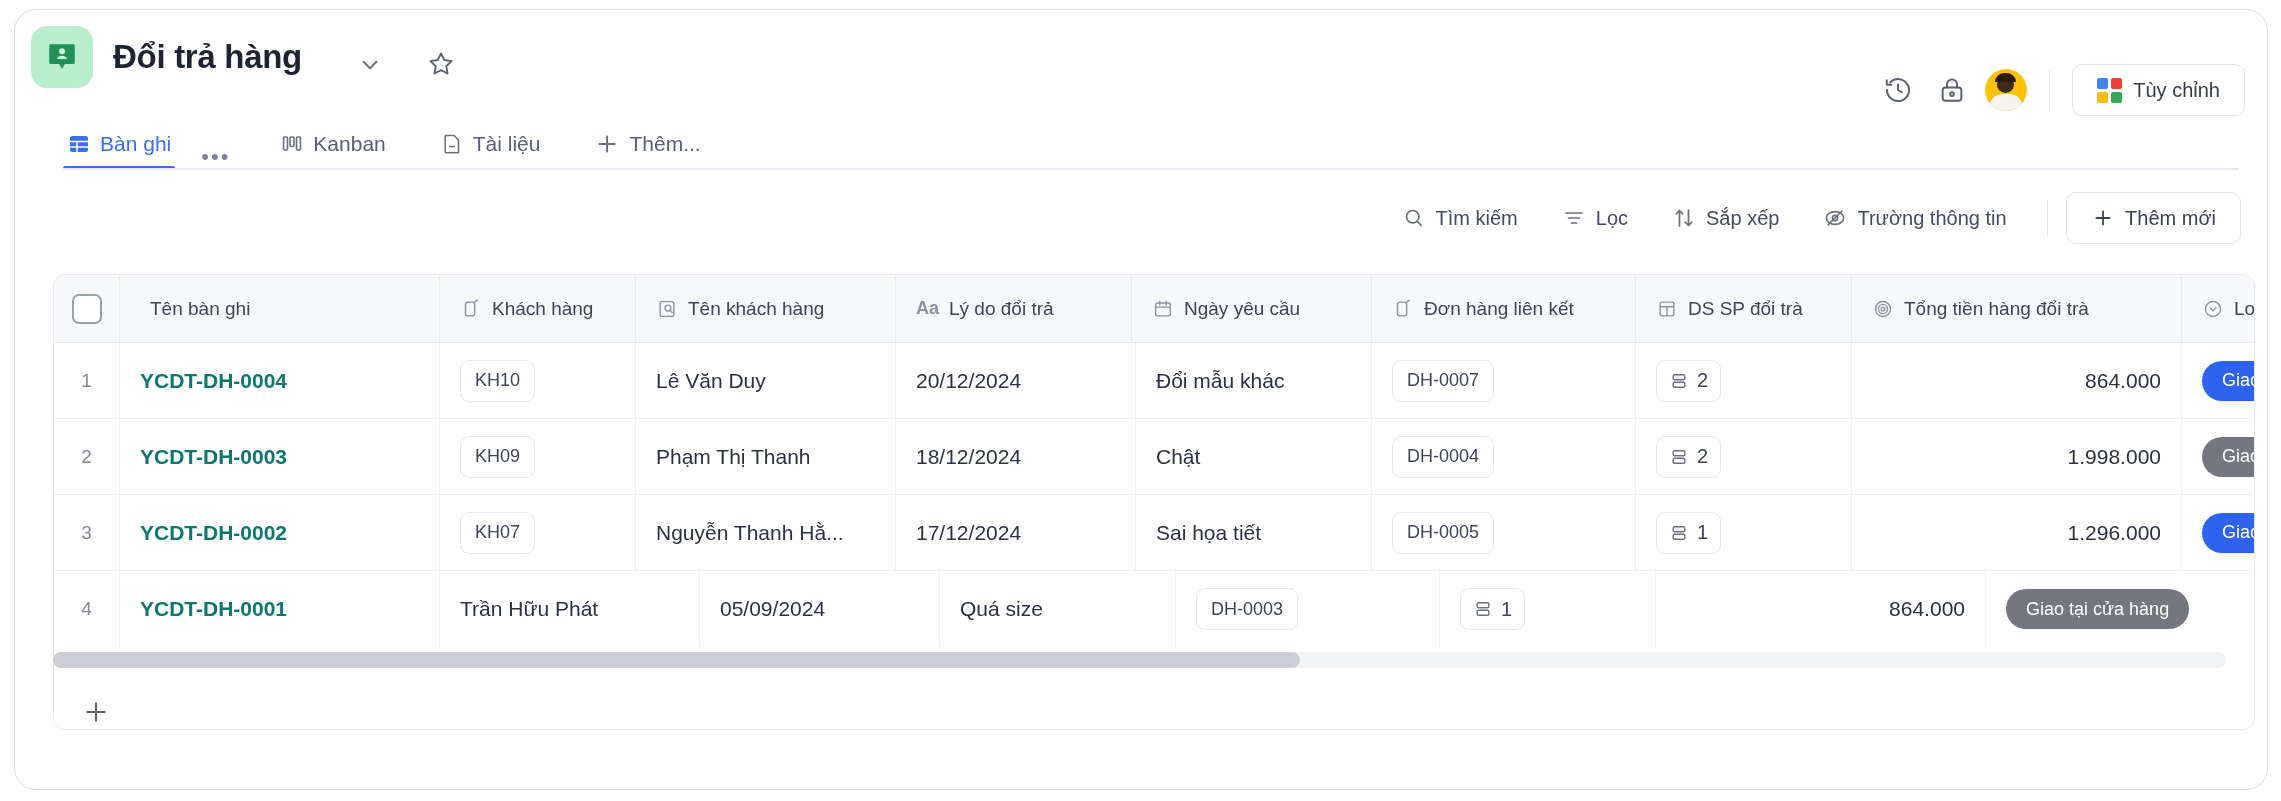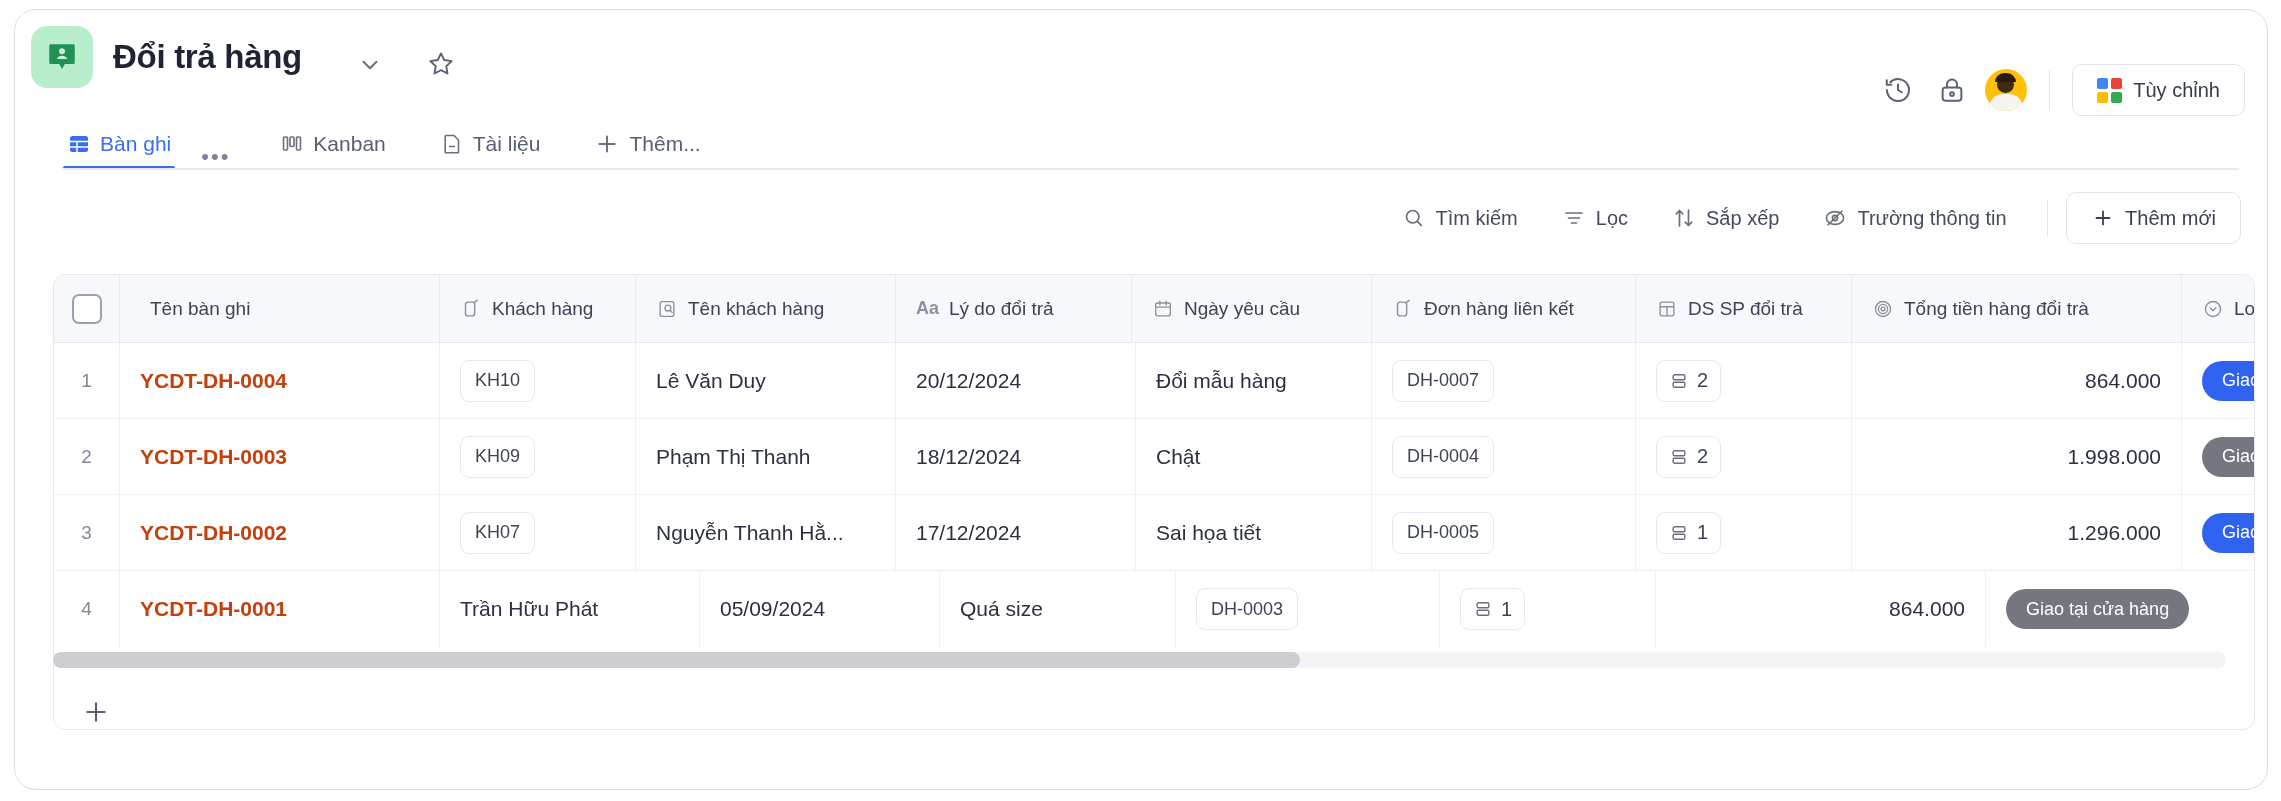--- a/index.html
+++ b/index.html
@@ -133,21 +133,21 @@
   .trow:last-of-type { border-bottom: none; }
   .td {
     display: flex; align-items: center;
     border-right: 1.5px solid #eef0f4;
     padding: 0 20px; font-size: 21px; color: #2b3142;
     flex-shrink: 0; overflow: hidden; white-space: nowrap;
   }
   .td:last-child { border-right: none; }
   .td.num { justify-content: center; padding: 0; font-size: 19px; color:#828898; }
   .td.rightal { justify-content: flex-end; }
-  .td.bold { font-weight: bold; color:#c2410c; }
+  .td.bold { font-weight: bold; color:#0f766e; }
 
   .chip {
     display:inline-flex; align-items:center; justify-content:center;
     min-width: 74px; height: 42px; padding: 0 14px;
     border: 1.5px solid #e6e8ee; border-radius: 9px;
     background:#fff; font-size: 18px; color:#3d4456;
   }
   .chip.cnt { gap: 8px; min-width: 0; padding: 0 12px; font-size:20px; }
   .pill {
     display:inline-flex; align-items:center; justify-content:center;
@@ -422,21 +422,21 @@
     </div>
 
     <div class="trow">
       <div class="td num" style="width:66px">1</div>
       <div class="td bold" style="width:320px">YCDT-DH-0004</div>
       <div class="td" style="width:196px">
         <span class="chip">KH10</span>
       </div>
       <div class="td" style="width:260px">Lê Văn Duy</div>
       <div class="td" style="width:240px">20/12/2024</div>
-      <div class="td" style="width:236px">Đổi mẫu hàng</div>
+      <div class="td" style="width:236px">Đổi mẫu khác</div>
       <div class="td" style="width:264px">
         <span class="chip">DH-0007</span>
       </div>
       <div class="td" style="width:216px">
         <span class="chip cnt">
           <span>
             <svg width="20" height="20" viewBox="0 0 24 24" fill="none" stroke="#6b7080" stroke-width="1.7">
               <rect x="5" y="4.5" width="14" height="6" rx="1.6"></rect>
                 <rect x="5" y="13.5" width="14" height="6" rx="1.6"></rect>
             </svg>

